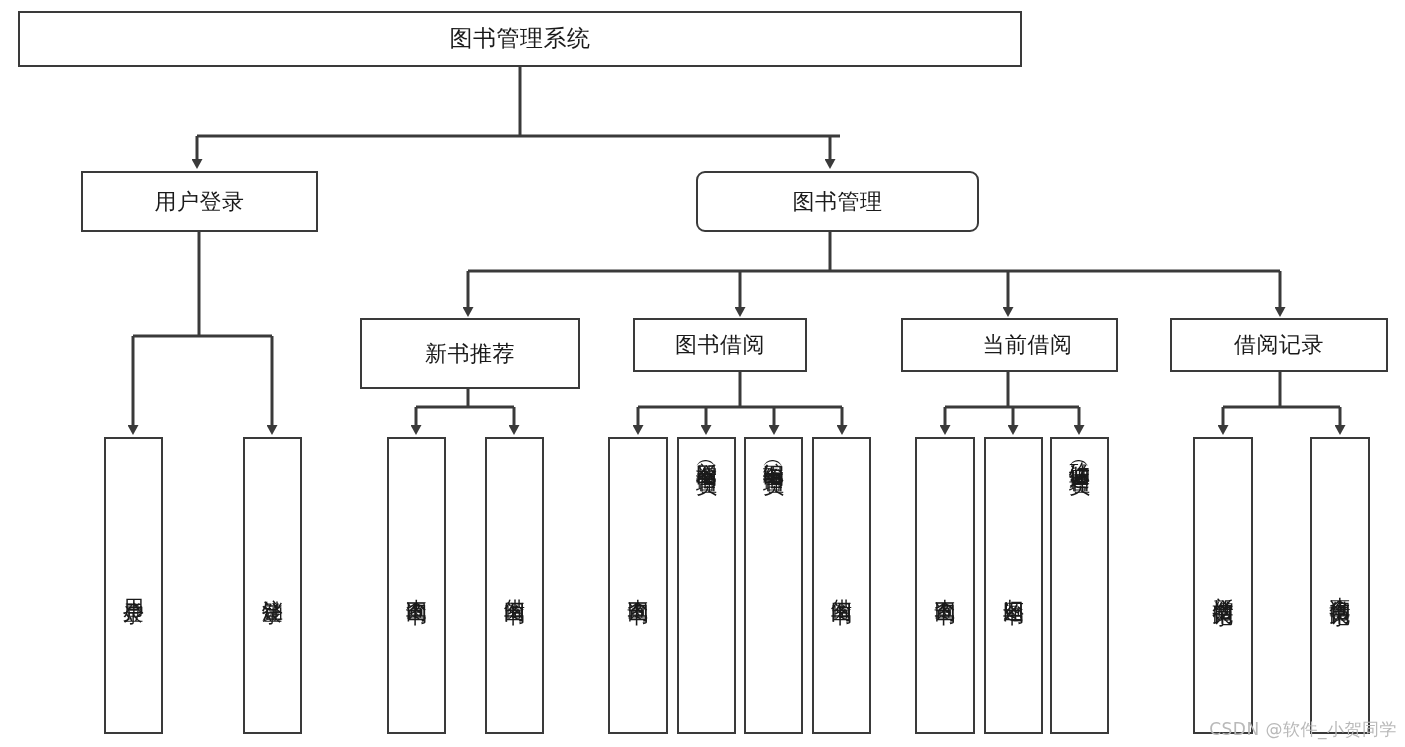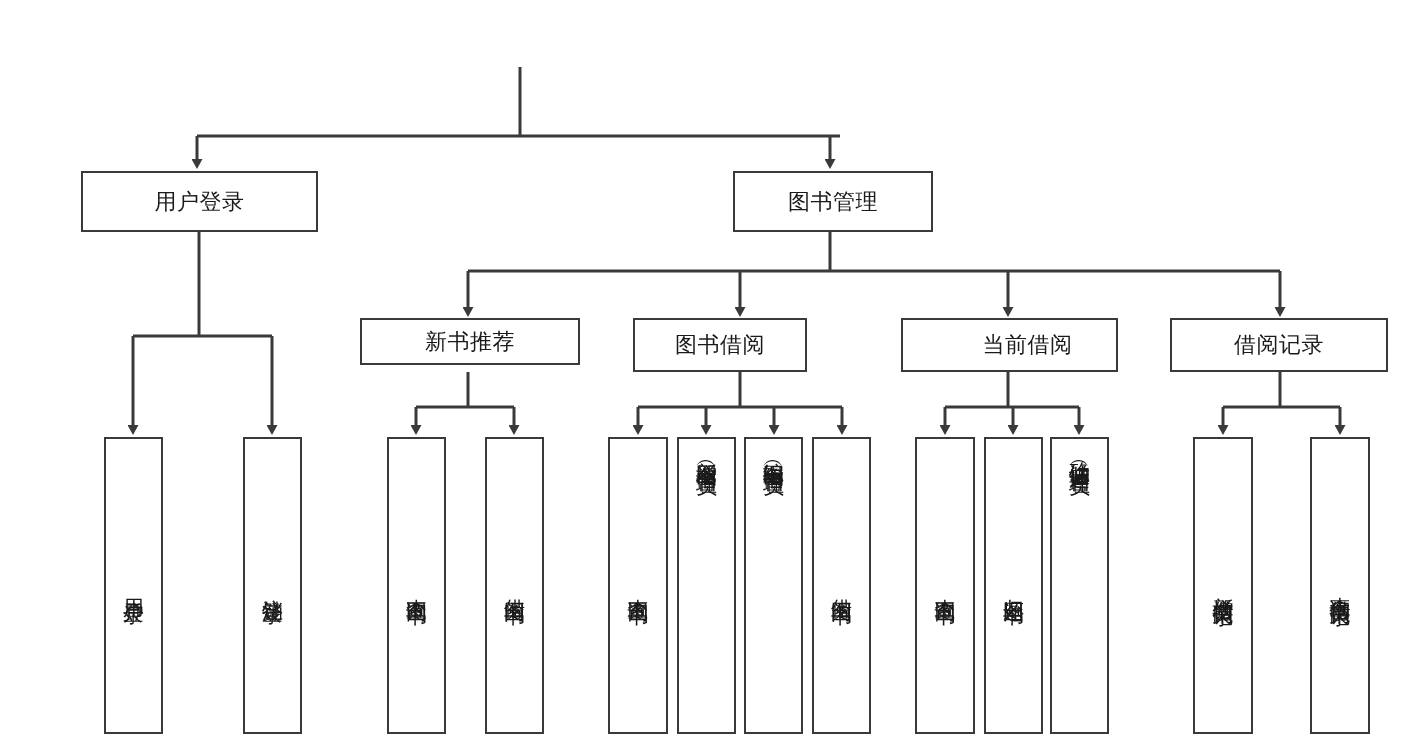--- a/index.html
+++ b/index.html
@@ -128,30 +128,33 @@
       <path d="M1013,407 L1013,426" marker-end="url(#arrow)"></path>
       <path d="M1079,407 L1079,426" marker-end="url(#arrow)"></path>
 
       <path d="M1280,372 L1280,407"></path>
       <path d="M1223,407 L1340,407"></path>
       <path d="M1223,407 L1223,426" marker-end="url(#arrow)"></path>
       <path d="M1340,407 L1340,426" marker-end="url(#arrow)"></path>
     </g>
   </svg>
 
+  <div class="node horiz root" style="left:18px; top:11px; width:1004px; height:56px;">
+    <span class="label">图书管理系统</span>
+  </div>
 
   <div class="node horiz" style="left:81px; top:171px; width:237px; height:61px;">
     <span class="label">用户登录</span>
   </div>
 
-  <div class="node horiz" style="left:733px; top:171px; width:200px; height:61px;">
+  <div class="node horiz" style="left:696px; top:171px; width:283px; height:61px;border-radius:9px;">
     <span class="label">图书管理</span>
   </div>
 
-  <div class="node horiz" style="left:360px; top:318px; width:220px; height:47px;">
+  <div class="node horiz" style="left:360px; top:318px; width:220px; height:71px;">
     <span class="label">新书推荐</span>
   </div>
 
   <div class="node horiz" style="left:633px; top:318px; width:174px; height:54px;">
     <span class="label">图书借阅</span>
   </div>
 
   <div class="node horiz" style="left:901px; top:318px; width:217px; height:54px;padding-left:36px;">
     <span class="label">当前借阅</span>
   </div>
@@ -205,14 +208,15 @@
   </div>
 
   <div class="node vert center" style="left:1193px; top:437px; width:60px; height:297px;">
     <span class="label">新增借阅记录</span>
   </div>
 
   <div class="node vert center" style="left:1310px; top:437px; width:60px; height:297px;">
     <span class="label">查询借阅记录</span>
   </div>
 
+  <div class="watermark">CSDN @软件_小贺同学</div>
 
 </div>
 
 </body></html>

